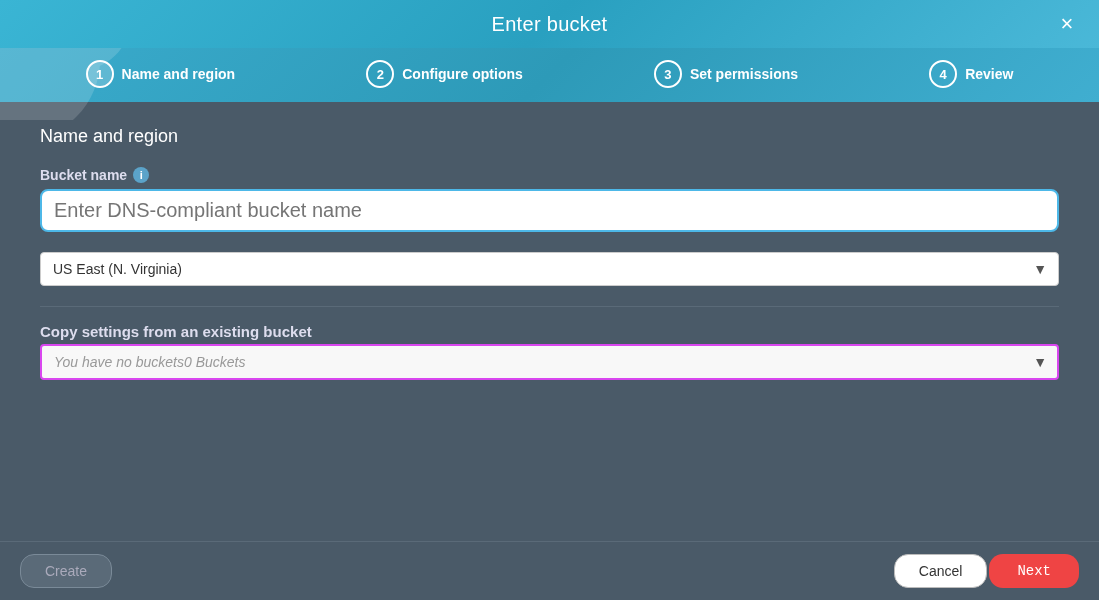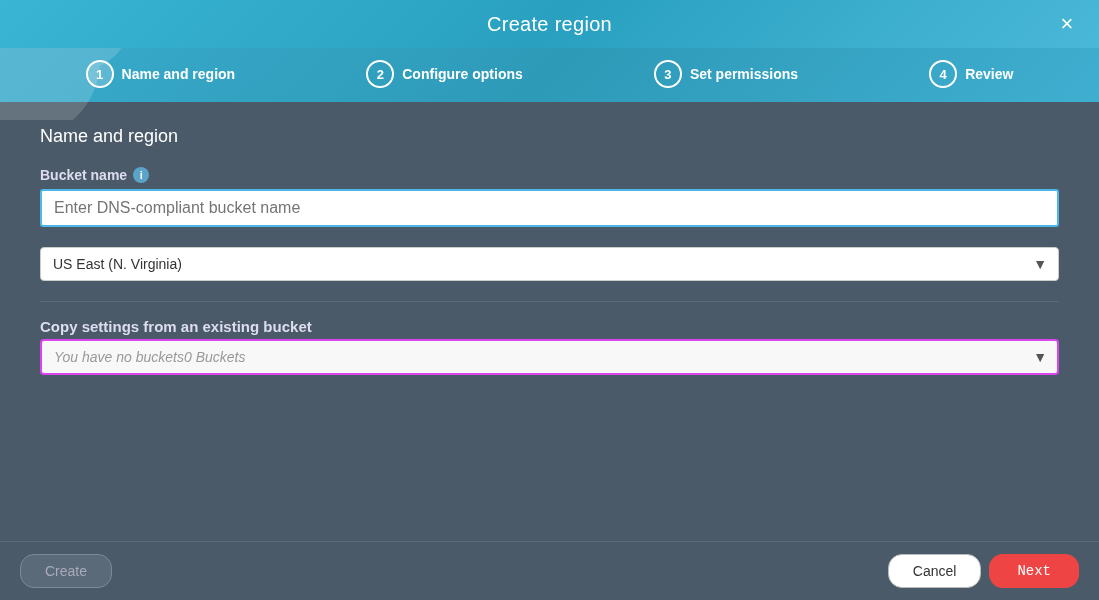--- a/index.html
+++ b/index.html
@@ -126,22 +126,22 @@
       color: #fff;
       font-size: 11px;
       font-weight: 700;
       cursor: pointer;
     }
     .text-input {
       width: 100%;
       padding: 8px 12px;
       background: #fff;
       border: 2px solid #4db8e8;
-      border-radius: 3px;
-      font-size: 16px;
+      border-radius: 8px;
+      font-size: 20px;
       color: #888;
       outline: none;
     }
     .select-wrapper {
       position: relative;
       width: 100%;
     }
     .select-field {
       width: 100%;
       padding: 8px 36px 8px 12px;
@@ -209,21 +209,21 @@
     }
     .btn-next {
       background: #ef4444;
       color: #fff;
       border: none;
       padding: 8px 28px;
       font-family: Liberation Mono, monospace;
     }
     .footer-right {
       display: flex;
-      gap: 8px;
+      gap: 2px;
     }
     
     .bg-decoration {
       position: absolute;
       top: 0;
       left: 0;
       width: 200px;
       height: 120px;
       opacity: 0.15;
       pointer-events: none;
@@ -233,21 +233,21 @@
 <body>
 
 <div class="modal">
 
   <svg class="bg-decoration" viewBox="0 0 200 120" xmlns="http://www.w3.org/2000/svg">
     <circle cx="20" cy="60" r="80" fill="white"></circle>
     <circle cx="80" cy="20" r="50" fill="white"></circle>
   </svg>
 
   <div class="modal-header">
-    <h2 class="modal-title">Create region</h2>
+    <h2 class="modal-title">Enter bucket</h2>
     <button class="close-btn">×</button>
   </div>
 
   <div class="steps-bar">
     <div class="step active">
       <div class="step-circle">
         <span>1</span>
       </div>
       <span class="step-label">Name and region</span>
     </div>

